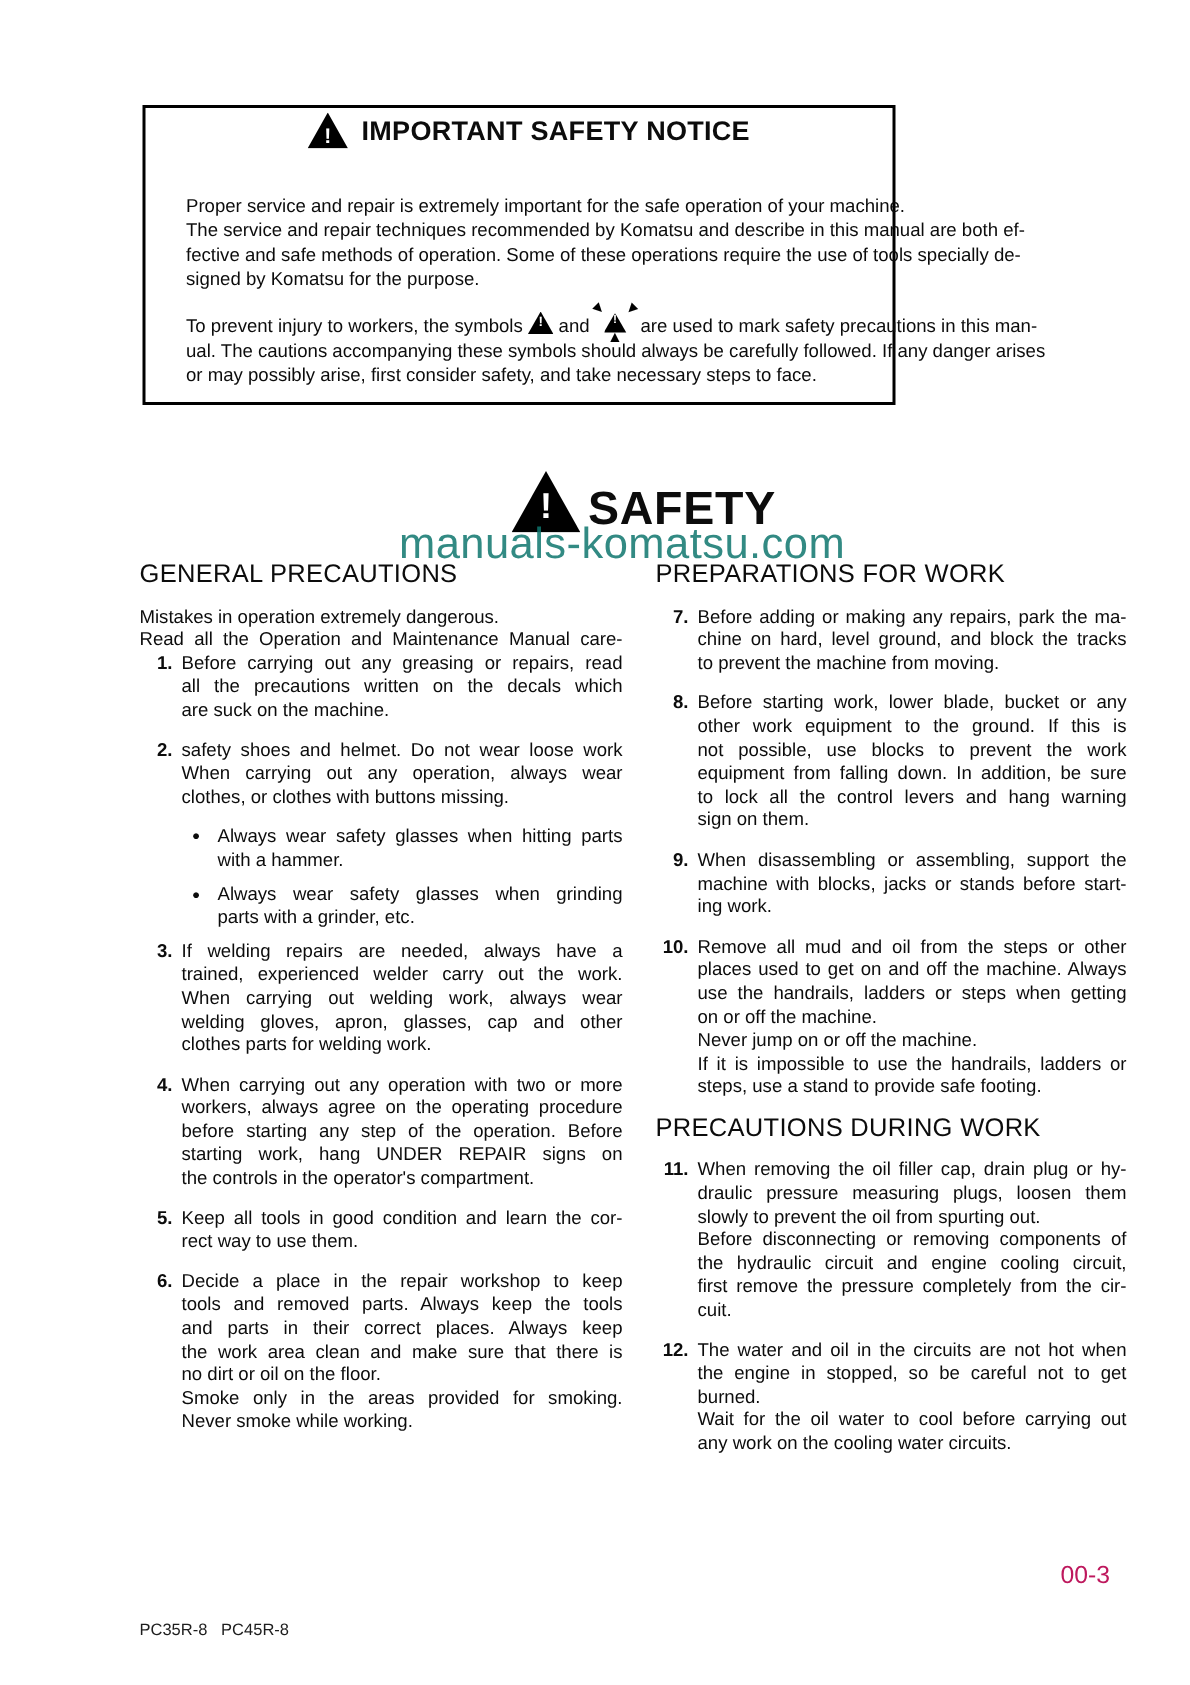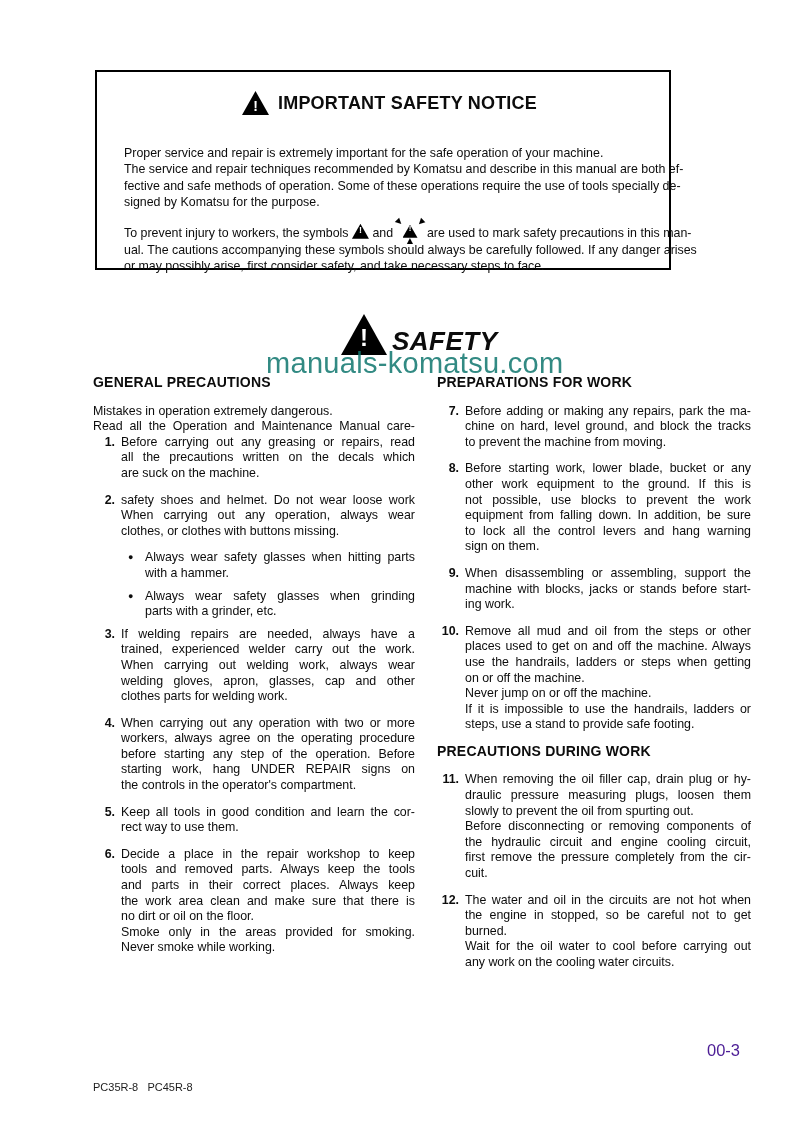--- a/index.html
+++ b/index.html
@@ -1,21 +1,21 @@
 <!DOCTYPE html>
 <html><head>
 <meta charset="utf-8">
 <style>
   html,body{margin:0;padding:0;background:#ffffff;}
   .page{position:relative;width:793px;height:1123px;background:#ffffff;overflow:hidden;
         font-family:"Liberation Sans","DejaVu Sans",sans-serif;color:#0c0c0c;}
 
   
-  .notice-box{position:absolute;left:95px;top:70px;width:576px;height:200px;
-              border:2px solid #000;box-sizing:border-box;padding:17px 14px 0 27px;}
+  .notice-box{position:absolute;left:95px;top:70px;width:502px;height:200px;
+              border:2px solid #000;box-sizing:border-box;padding:1px 14px 0 27px;}
   .notice-title-row{display:flex;justify-content:center;align-items:center;gap:9px;margin-top:2px;}
   .notice-title{font-size:18px;font-weight:700;letter-spacing:.2px;}
   .notice-para{margin-top:30px;font-size:12.4px;line-height:16.4px;}
   .notice-para.para2{margin-top:9px;}
 
   
   .tline{white-space:nowrap;text-align:justify;text-align-last:justify;}
   .tline.last{text-align-last:left;}
 
   
@@ -29,40 +29,40 @@
   .tri-xs{width:15px;height:13px;} .tri-xs::after{font-size:8px;}
   .tri-arrows{position:relative;display:inline-block;width:27px;height:22px;vertical-align:-5px;}
   .tri-arrows .tri-xs{position:absolute;left:6px;top:5px;}
   .arrow{position:absolute;font-size:8px;line-height:1;color:#000;}
   .arrow.a1{left:-1px;top:-2px;transform:rotate(45deg);}
   .arrow.a2{right:-1px;top:-2px;transform:rotate(135deg);}
   .arrow.a3{left:10px;bottom:-3px;transform:rotate(-90deg);}
 
   
   .safety-heading{position:absolute;left:341px;top:314px;display:flex;align-items:flex-end;gap:5px;z-index:1;}
-  .safety-title{font-size:26px;font-weight:700;letter-spacing:.5px;line-height:1;padding-bottom:1px;font-style:italic;}
+  .safety-title{font-size:31px;font-weight:700;letter-spacing:.5px;line-height:1;padding-bottom:1px;}
   .watermark{position:absolute;left:266px;top:347px;font-size:29px;letter-spacing:.3px;
              z-index:5;opacity:.85;}
 
   
   .col{position:absolute;top:375px;font-size:12.4px;line-height:15.6px;}
   .col-left{left:93px;width:322px;}
   .col-right{left:437px;width:314px;}
-  .col-heading{font-size:14px;font-weight:700;letter-spacing:.2px;margin-bottom:13px;}
+  .col-heading{font-size:17px;font-weight:400;letter-spacing:.2px;margin-bottom:13px;}
   .col-heading.mt-lg{}
   .intro-para{}
   .num-item{display:flex;margin-bottom:11px;}
   .inum{flex:0 0 22px;width:22px;text-align:right;margin-right:6px;font-weight:700;}
   .itxt{flex:1;min-width:0;}
   .bullet-item{display:flex;margin-left:35px;margin-bottom:7px;}
   .bdot{flex:0 0 11px;margin-right:6px;font-size:9px;line-height:15.6px;}
 
   
   .footer-models{position:absolute;left:93px;top:1049px;font-size:11px;white-space:pre;color:#1d1d1d;margin-top:32px;}
-  .footer-page{position:absolute;right:53px;top:1041px;font-size:16.5px;color:#4c1d95;}
+  .footer-page{position:absolute;right:53px;top:1041px;font-size:16.5px;color:#be185d;}
 </style>
 </head>
 <body>
 
 <div class="page">
 
   <div class="notice-box">
     <div class="notice-title-row">
       <span class="tri tri-md" data-glyph="!"></span>
       <span class="notice-title">IMPORTANT SAFETY NOTICE</span>

